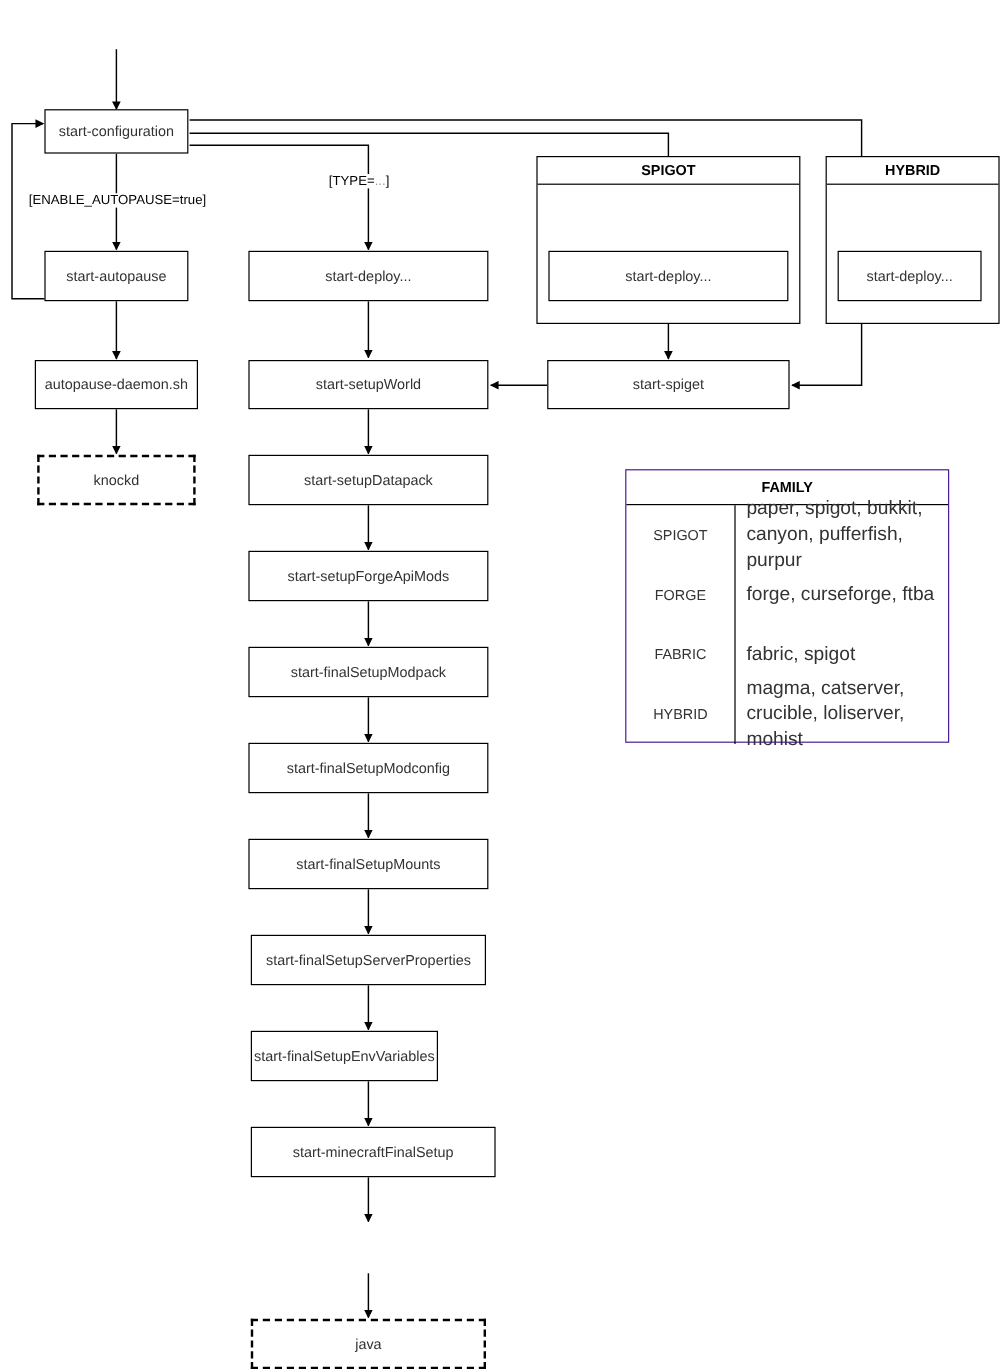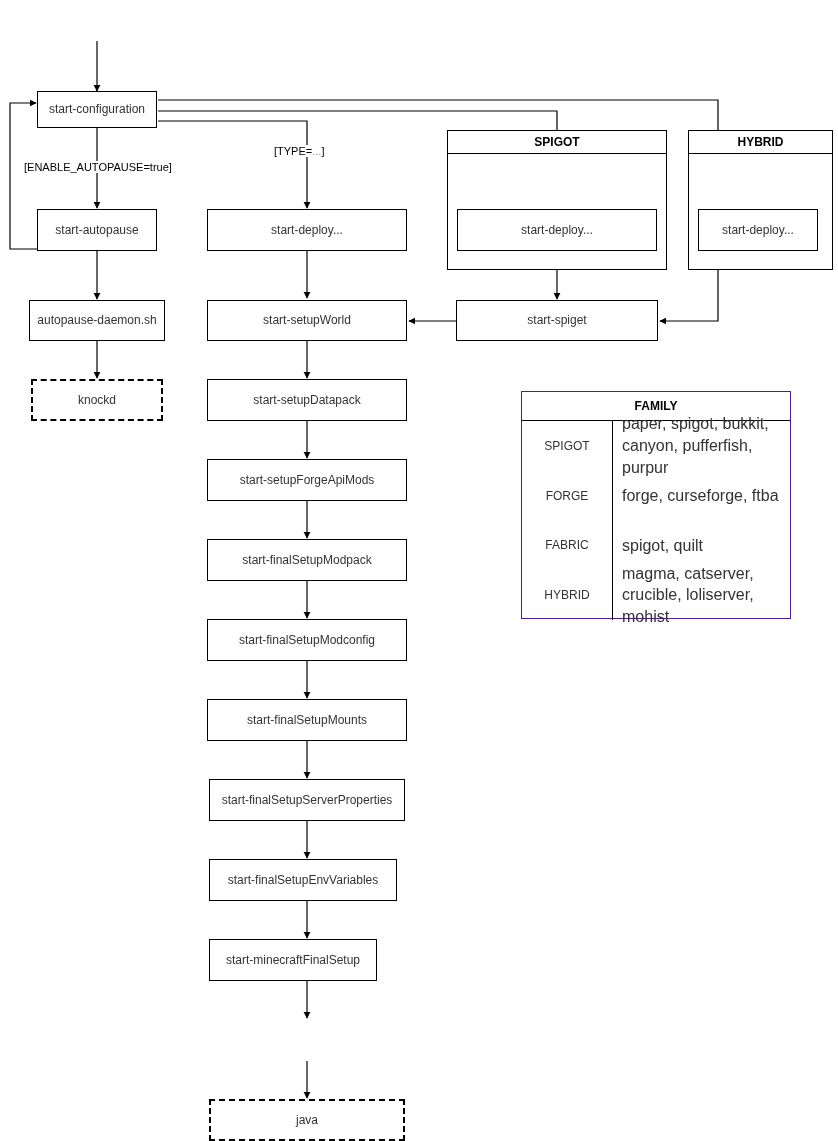--- a/index.html
+++ b/index.html
@@ -139,23 +139,23 @@
   <div class="node" style="left:207px;top:459px;width:200px;height:42px;">start-setupForgeApiMods</div>
 
   <div class="node" style="left:207px;top:539px;width:200px;height:42px;">start-finalSetupModpack</div>
 
   <div class="node" style="left:207px;top:619px;width:200px;height:42px;">start-finalSetupModconfig</div>
 
   <div class="node" style="left:207px;top:699px;width:200px;height:42px;">start-finalSetupMounts</div>
 
   <div class="node" style="left:209px;top:779px;width:196px;height:42px;">start-finalSetupServerProperties</div>
 
-  <div class="node" style="left:209px;top:859px;width:188px;height:42px;">start-finalSetupEnvVariables</div>
+  <div class="node" style="left:209px;top:859px;width:156px;height:42px;">start-finalSetupEnvVariables</div>
 
-  <div class="node" style="left:209px;top:939px;width:168px;height:42px;">start-minecraftFinalSetup</div>
+  <div class="node" style="left:209px;top:939px;width:204px;height:42px;">start-minecraftFinalSetup</div>
 
 
   <div class="node dashed" style="left:209px;top:1099px;width:196px;height:42px;">java</div>
 
   <div class="edge-label" style="left:22px;top:161px;">
     <span>[ENABLE_AUTOPAUSE=true]</span>
   </div>
 
   <div class="edge-label" style="left:272px;top:145px;">
     <span>[TYPE=</span><span class="dots">...</span><span>]</span>
@@ -171,21 +171,21 @@
         <div class="tcell-val">paper, spigot, bukkit, canyon, pufferfish, purpur</div>
       </div>
 
       <div class="trow">
         <div class="tcell-key">FORGE</div>
         <div class="tcell-val">forge, curseforge, ftba</div>
       </div>
 
       <div class="trow">
         <div class="tcell-key">FABRIC</div>
-        <div class="tcell-val">spigot, quilt</div>
+        <div class="tcell-val">fabric, spigot</div>
       </div>
 
       <div class="trow">
         <div class="tcell-key">HYBRID</div>
         <div class="tcell-val">magma, catserver, crucible, loliserver, mohist</div>
       </div>
     </div>
   </div>
 
 </div>

